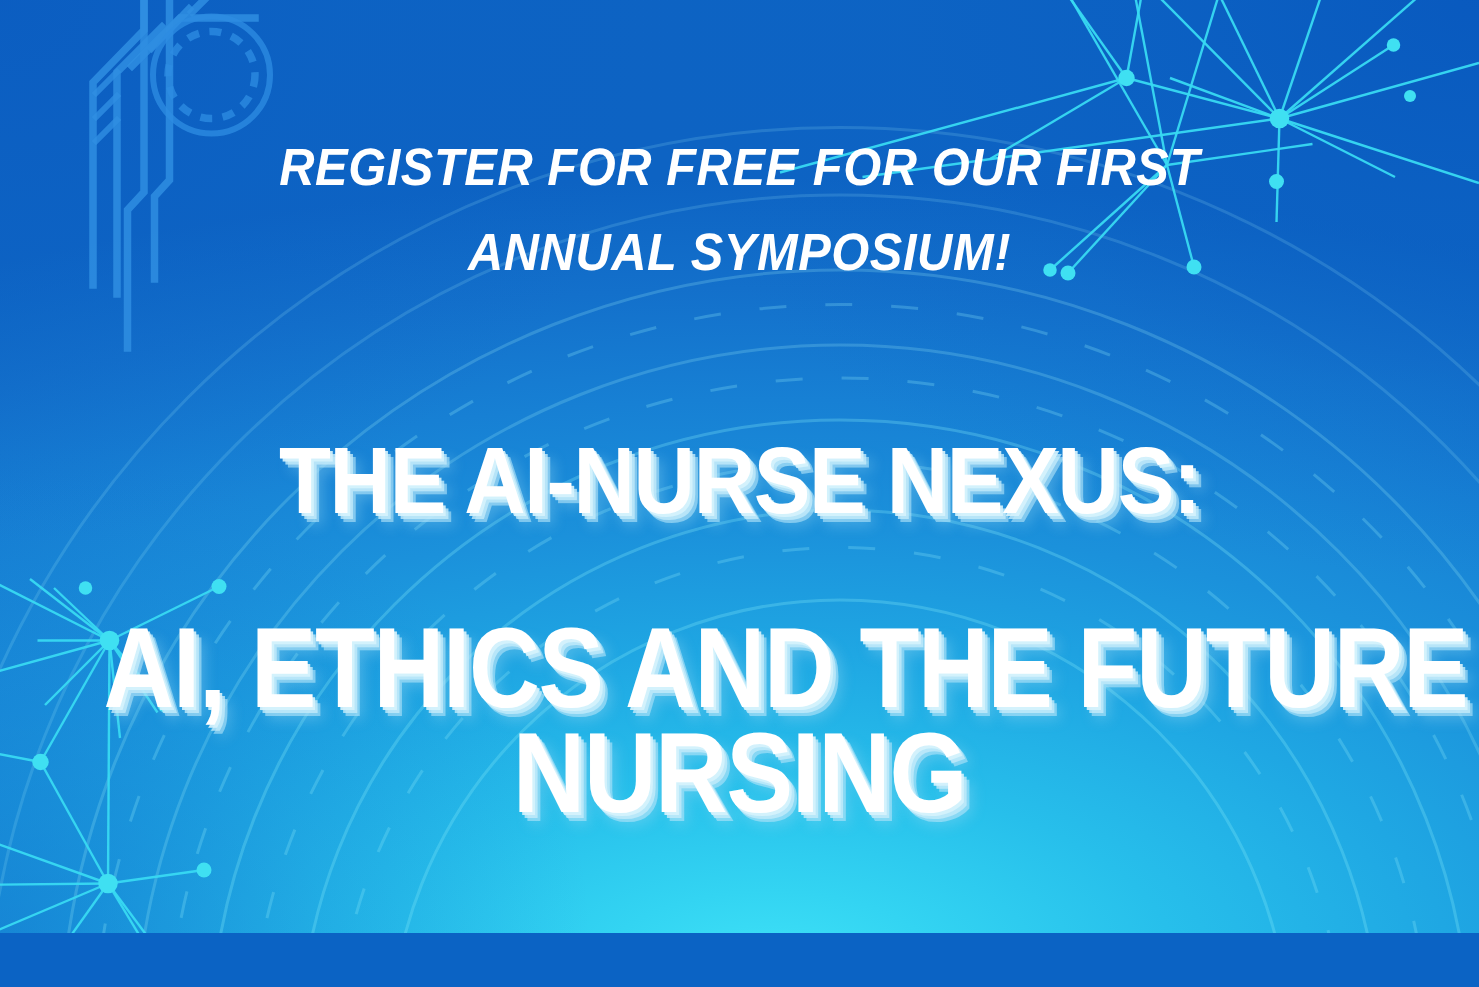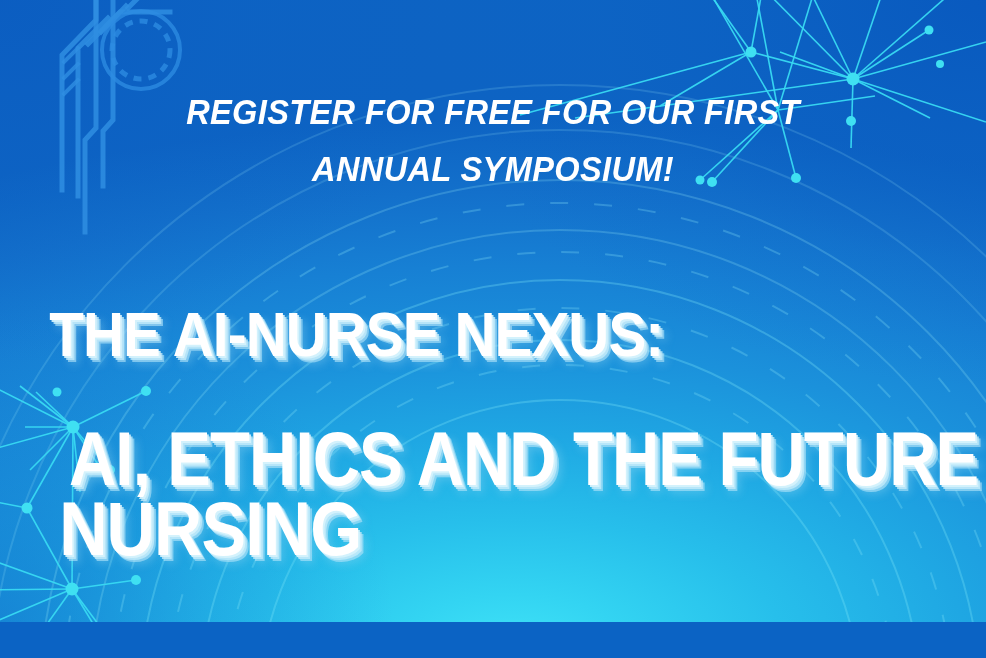--- a/index.html
+++ b/index.html
@@ -85,23 +85,24 @@
     font-size: 35px;
     letter-spacing: 0.4px;
     line-height: 1.62;
     transform: scaleX(0.93);
     transform-origin: center;
     white-space: nowrap;
   }
 
   .title-block {
     position: absolute;
-    top: 303px;
+    top: 290px;
     left: 0;
     right: 0;
+    text-align: center;
   }
   .title-line {
     color: #ffffff;
     font-weight: bold;
     line-height: 0.99;
     white-space: nowrap;
     letter-spacing: -1px;
     text-shadow:
       2px 2px 0 rgba(214,242,252,0.92),
       4px 4px 0 rgba(196,235,250,0.80),

